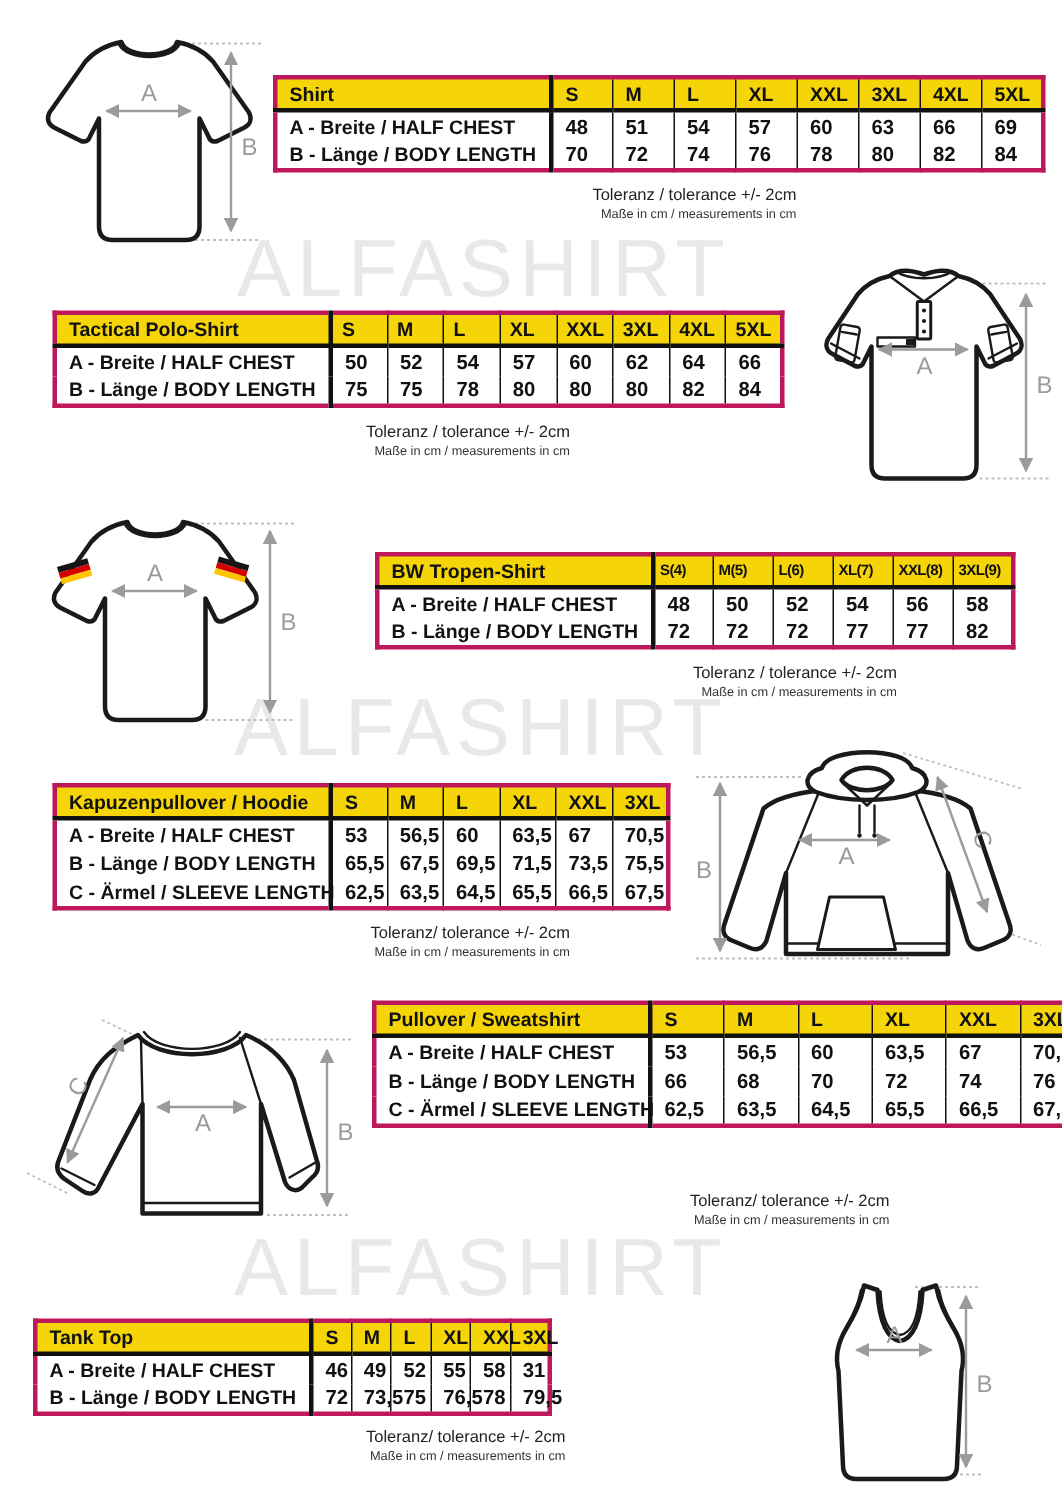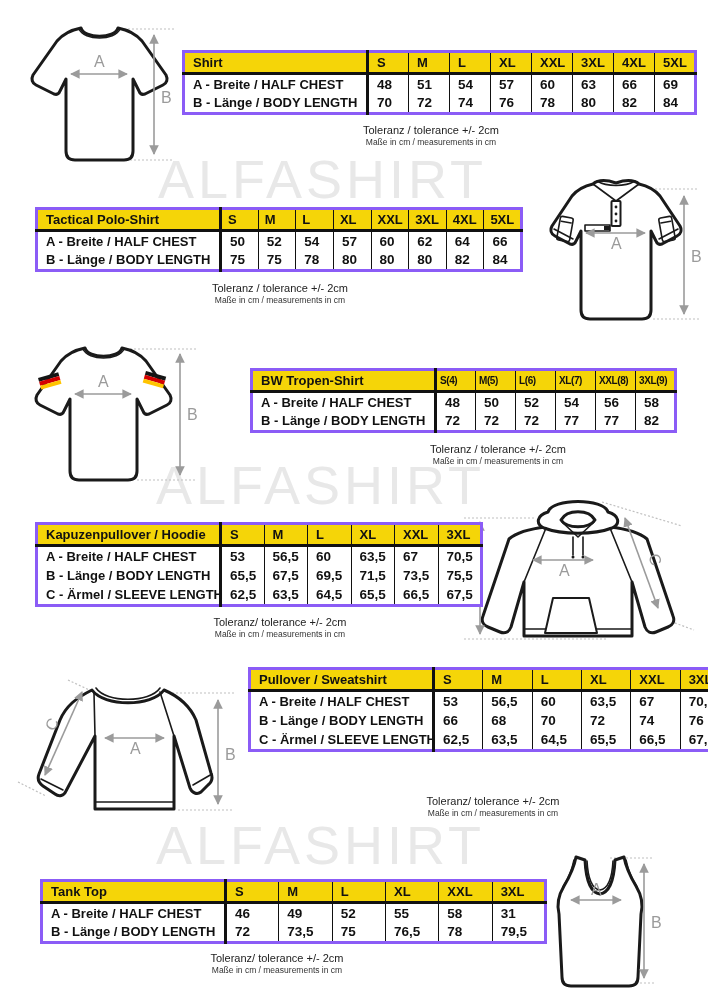--- a/index.html
+++ b/index.html
@@ -8,38 +8,38 @@
         font-family:"Liberation Sans",sans-serif;color:#111}
   
   .wm{position:absolute;z-index:0;font-weight:400;font-size:54px;letter-spacing:4px;
       color:#e8e8e8;white-space:nowrap;line-height:1}
   .wm1{left:158px;top:152px}
   .wm2{left:156px;top:458px}
   .wm3{left:156px;top:818px}
   
   .size-table{position:absolute;z-index:2}
   .size-table table{border-collapse:collapse;table-layout:fixed;width:100%;
-                    border:3px solid #8b5cf6;background:#fff}
+                    border:3px solid #be185d;background:#fff}
   .size-table th,.size-table td{font-weight:700;font-size:13px;color:#111;text-align:left;
                     padding:0 0 0 8px;white-space:nowrap}
   .size-table th{background:#F5D508;height:22px;border-bottom:3px solid #111}
   .size-table td{height:20px}
   .size-table .c-size,.size-table .c-val{border-left:1px solid #111}
   .size-table .c-title,.size-table .c-label{border-right:3px solid #111;width:184px}
   .size-table .c-val{font-size:13.5px}
   .tbl-2 .c-size{padding-left:6px}
   .tbl-3 .c-size{padding-left:3px;font-size:10px;letter-spacing:-0.4px}
   .t1{left:182px;top:50px;width:515px}
   .t2{left:35px;top:207px;width:488px}
   .t3{left:250px;top:368px;width:427px}
-  .t4{left:35px;top:522px;width:448px}
+  .t4{left:35px;top:522px;width:412px}
   .t5{left:248px;top:667px;width:483px}
-  .t6{left:40px;top:879px;width:507px}
+  .t6{left:22px;top:879px;width:346px}
   
-  .note{position:absolute;z-index:2;text-align:center;color:#222;width:200px}
+  .note{position:absolute;z-index:2;text-align:right;color:#222;width:200px}
   .note .l1{font-size:11px}
   .note .l2{font-size:8.5px;margin-top:1px;color:#333}
   .n1{left:331px;top:124px}
   .n2{left:180px;top:282px}
   .n3{left:398px;top:443px}
   .n4{left:180px;top:616px}
   .n5{left:393px;top:795px}
   .n6{left:177px;top:952px}
   
   .illu{position:absolute;z-index:1}

